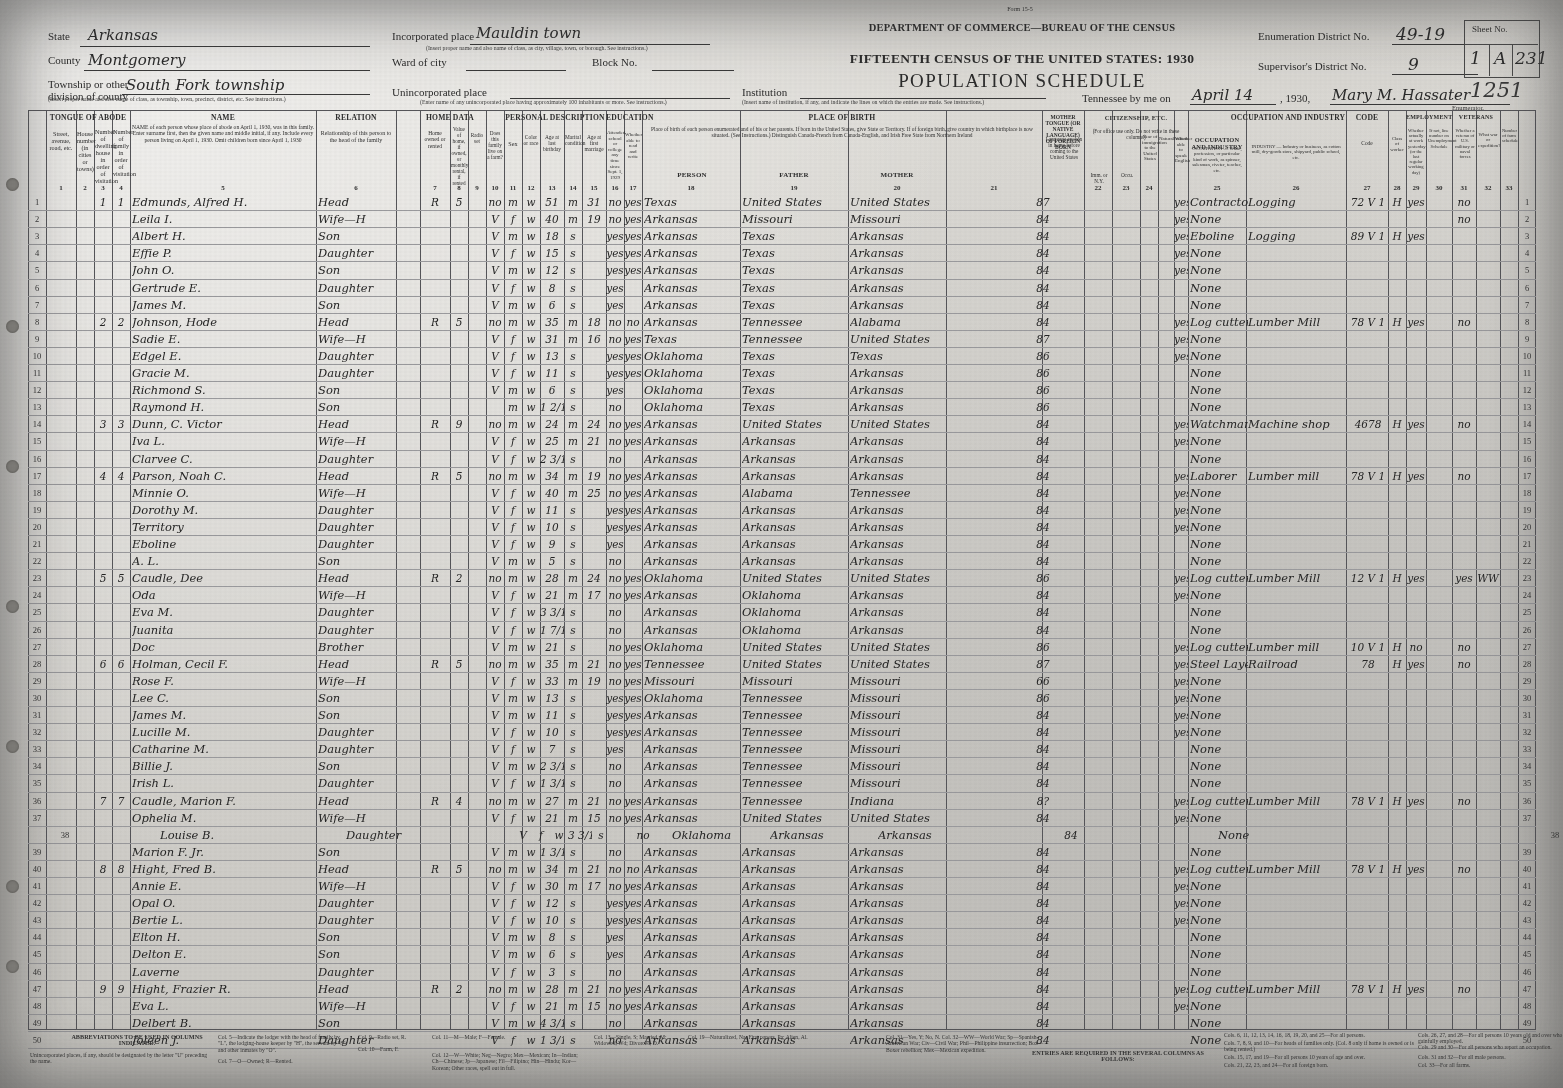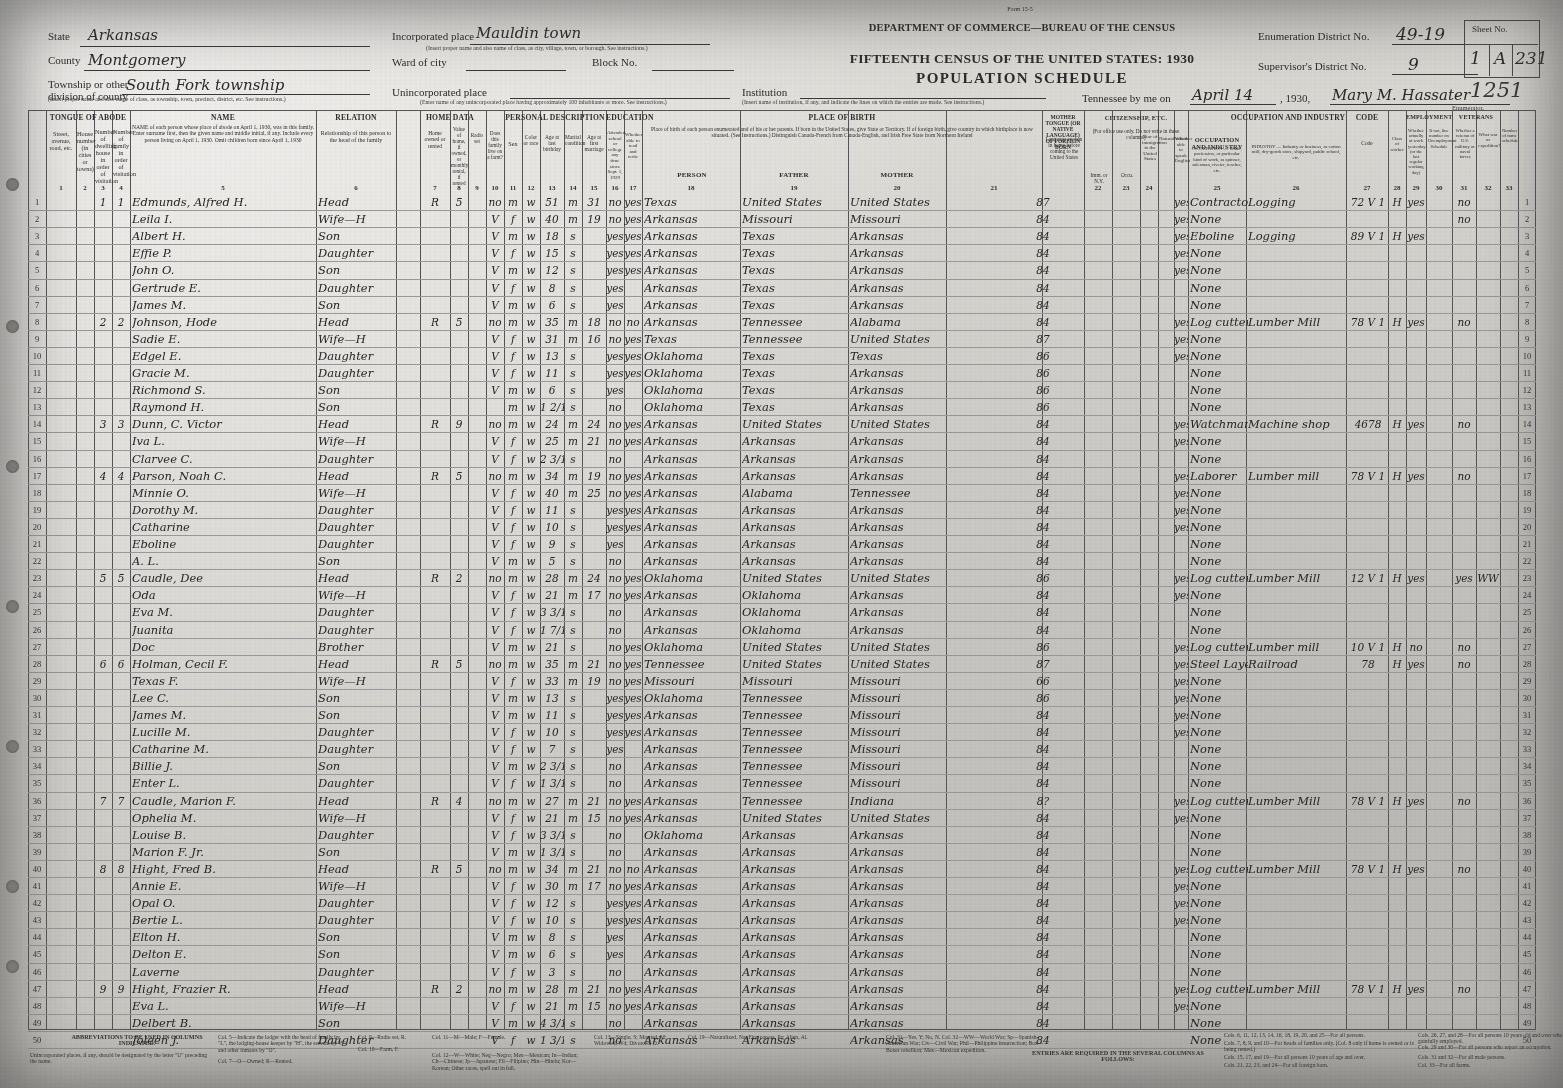--- a/index.html
+++ b/index.html
@@ -23,21 +23,21 @@
   .lbl{font-size:11px;}
   .tiny{font-size:6.5px;line-height:7px;color:#3a3a3a;}
   .tiny2{font-size:5.8px;line-height:6.4px;color:#3a3a3a;}
   .ul{border-bottom:1px solid #3a3a3a;}
   .hwval{font-size:15px;}
   .hwbig{font-size:17px;}
 
   #bigtitle{position:absolute;left:742px;top:22px;width:560px;text-align:center;}
   #bigtitle .t1{font-size:10.5px;font-weight:bold;letter-spacing:.2px;}
   #bigtitle .t2{font-size:13.5px;font-weight:bold;letter-spacing:.3px;}
-  #bigtitle .t3{font-size:15px;font-weight:bold;letter-spacing:1.4px;}
+  #bigtitle .t3{font-size:19px;font-weight:normal;letter-spacing:1.4px;}
   #formno{position:absolute;left:975px;top:6px;font-size:6px;text-align:center;width:90px;}
 
   
   #grid{position:absolute;left:28px;top:110px;width:1508px;height:920px;}
   .vline{position:absolute;top:0;bottom:0;width:1px;background:#56565a;}
   .hline{position:absolute;left:0;right:0;height:1px;background:#56565a;}
   .hrow{position:absolute;left:0;right:0;height:1px;background:#9b9b9e;}
 
   
   #colhead{position:absolute;left:0;top:0;width:1508px;height:82px;}
@@ -697,21 +697,21 @@
           <div class="cell hand cl" style="left: 714px; width: 106px; font-size: 11.5px;">Arkansas</div>
           <div class="cell hand cl" style="left: 822px; width: 96px; font-size: 11.5px;">Arkansas</div>
           <div class="cell hand cc" style="left: 1000px; width: 30px; font-size: 10.5px;">84</div>
           <div class="cell hand cc" style="left: 1146px; width: 14px; font-size: 10.5px;">yes</div>
           <div class="cell hand cl" style="left: 1162px; width: 58px; font-size: 11.5px;">None</div>
         </div>
         <div class="hrow" style="top: 407.9px; position: absolute; left: 0px; width: 1508px;"></div>
         <div class="row" style="top: 408.9px;">
           <div class="rn" style="left: 0px;">20</div>
           <div class="rn" style="left: 1490px;">20</div>
-          <div class="cell hand cl" style="left: 104px; width: 182px; font-size: 11.5px;">Catharine</div>
+          <div class="cell hand cl" style="left: 104px; width: 182px; font-size: 11.5px;">Territory</div>
           <div class="cell hand cl" style="left: 290px; width: 76px; font-size: 11.5px;">Daughter</div>
           <div class="cell hand cc" style="left: 458px; width: 18px; font-size: 10.5px;">V</div>
           <div class="cell hand cc" style="left: 476px; width: 18px; font-size: 10.5px;">f</div>
           <div class="cell hand cc" style="left: 494px; width: 18px; font-size: 10.5px;">w</div>
           <div class="cell hand cc" style="left: 512px; width: 24px; font-size: 10.5px;">10</div>
           <div class="cell hand cc" style="left: 536px; width: 18px; font-size: 10.5px;">s</div>
           <div class="cell hand cc" style="left: 578px; width: 18px; font-size: 10.5px;">yes</div>
           <div class="cell hand cc" style="left: 596px; width: 18px; font-size: 10.5px;">yes</div>
           <div class="cell hand cl" style="left: 616px; width: 96px; font-size: 11.5px;">Arkansas</div>
           <div class="cell hand cl" style="left: 714px; width: 106px; font-size: 11.5px;">Arkansas</div>
@@ -896,21 +896,21 @@
           <div class="cell hand cl" style="left: 1220px; width: 98px; font-size: 11.5px;">Railroad</div>
           <div class="cell hand cc" style="left: 1320px; width: 40px; font-size: 10.5px;">78</div>
           <div class="cell hand cc" style="left: 1360px; width: 18px; font-size: 10.5px;">H</div>
           <div class="cell hand cc" style="left: 1378px; width: 20px; font-size: 10.5px;">yes</div>
           <div class="cell hand cc" style="left: 1424px; width: 24px; font-size: 10.5px;">no</div>
         </div>
         <div class="hrow" style="top: 561.8px; position: absolute; left: 0px; width: 1508px;"></div>
         <div class="row" style="top: 562.8px;">
           <div class="rn" style="left: 0px;">29</div>
           <div class="rn" style="left: 1490px;">29</div>
-          <div class="cell hand cl" style="left: 104px; width: 182px; font-size: 11.5px;">Texas F.</div>
+          <div class="cell hand cl" style="left: 104px; width: 182px; font-size: 11.5px;">Rose F.</div>
           <div class="cell hand cl" style="left: 290px; width: 76px; font-size: 11.5px;">Wife—H</div>
           <div class="cell hand cc" style="left: 458px; width: 18px; font-size: 10.5px;">V</div>
           <div class="cell hand cc" style="left: 476px; width: 18px; font-size: 10.5px;">f</div>
           <div class="cell hand cc" style="left: 494px; width: 18px; font-size: 10.5px;">w</div>
           <div class="cell hand cc" style="left: 512px; width: 24px; font-size: 10.5px;">33</div>
           <div class="cell hand cc" style="left: 536px; width: 18px; font-size: 10.5px;">m</div>
           <div class="cell hand cc" style="left: 554px; width: 24px; font-size: 10.5px;">19</div>
           <div class="cell hand cc" style="left: 578px; width: 18px; font-size: 10.5px;">no</div>
           <div class="cell hand cc" style="left: 596px; width: 18px; font-size: 10.5px;">yes</div>
           <div class="cell hand cl" style="left: 616px; width: 96px; font-size: 11.5px;">Missouri</div>
@@ -1013,21 +1013,21 @@
           <div class="cell hand cl" style="left: 616px; width: 96px; font-size: 11.5px;">Arkansas</div>
           <div class="cell hand cl" style="left: 714px; width: 106px; font-size: 11.5px;">Tennessee</div>
           <div class="cell hand cl" style="left: 822px; width: 96px; font-size: 11.5px;">Missouri</div>
           <div class="cell hand cc" style="left: 1000px; width: 30px; font-size: 10.5px;">84</div>
           <div class="cell hand cl" style="left: 1162px; width: 58px; font-size: 11.5px;">None</div>
         </div>
         <div class="hrow" style="top: 664.4px; position: absolute; left: 0px; width: 1508px;"></div>
         <div class="row" style="top: 665.4px;">
           <div class="rn" style="left: 0px;">35</div>
           <div class="rn" style="left: 1490px;">35</div>
-          <div class="cell hand cl" style="left: 104px; width: 182px; font-size: 11.5px;">Enter L.</div>
+          <div class="cell hand cl" style="left: 104px; width: 182px; font-size: 11.5px;">Irish L.</div>
           <div class="cell hand cl" style="left: 290px; width: 76px; font-size: 11.5px;">Daughter</div>
           <div class="cell hand cc" style="left: 458px; width: 18px; font-size: 10.5px;">V</div>
           <div class="cell hand cc" style="left: 476px; width: 18px; font-size: 10.5px;">f</div>
           <div class="cell hand cc" style="left: 494px; width: 18px; font-size: 10.5px;">w</div>
           <div class="cell hand cc" style="left: 512px; width: 24px; font-size: 10.5px;">1 3/12</div>
           <div class="cell hand cc" style="left: 536px; width: 18px; font-size: 10.5px;">s</div>
           <div class="cell hand cc" style="left: 578px; width: 18px; font-size: 10.5px;">no</div>
           <div class="cell hand cl" style="left: 616px; width: 96px; font-size: 11.5px;">Arkansas</div>
           <div class="cell hand cl" style="left: 714px; width: 106px; font-size: 11.5px;">Tennessee</div>
           <div class="cell hand cl" style="left: 822px; width: 96px; font-size: 11.5px;">Missouri</div>
@@ -1079,21 +1079,21 @@
           <div class="cell hand cc" style="left: 578px; width: 18px; font-size: 10.5px;">no</div>
           <div class="cell hand cc" style="left: 596px; width: 18px; font-size: 10.5px;">yes</div>
           <div class="cell hand cl" style="left: 616px; width: 96px; font-size: 11.5px;">Arkansas</div>
           <div class="cell hand cl" style="left: 714px; width: 106px; font-size: 11.5px;">United States</div>
           <div class="cell hand cl" style="left: 822px; width: 96px; font-size: 11.5px;">United States</div>
           <div class="cell hand cc" style="left: 1000px; width: 30px; font-size: 10.5px;">84</div>
           <div class="cell hand cc" style="left: 1146px; width: 14px; font-size: 10.5px;">yes</div>
           <div class="cell hand cl" style="left: 1162px; width: 58px; font-size: 11.5px;">None</div>
         </div>
         <div class="hrow" style="top: 715.7px; position: absolute; left: 0px; width: 1508px;"></div>
-        <div class="row" style="top: 716.7px;">
+        <div class="row" style="top: 716.7px; margin-left: 28px;">
           <div class="rn" style="left: 0px;">38</div>
           <div class="rn" style="left: 1490px;">38</div>
           <div class="cell hand cl" style="left: 104px; width: 182px; font-size: 11.5px;">Louise B.</div>
           <div class="cell hand cl" style="left: 290px; width: 76px; font-size: 11.5px;">Daughter</div>
           <div class="cell hand cc" style="left: 458px; width: 18px; font-size: 10.5px;">V</div>
           <div class="cell hand cc" style="left: 476px; width: 18px; font-size: 10.5px;">f</div>
           <div class="cell hand cc" style="left: 494px; width: 18px; font-size: 10.5px;">w</div>
           <div class="cell hand cc" style="left: 512px; width: 24px; font-size: 10.5px;">3 3/12</div>
           <div class="cell hand cc" style="left: 536px; width: 18px; font-size: 10.5px;">s</div>
           <div class="cell hand cc" style="left: 578px; width: 18px; font-size: 10.5px;">no</div>

